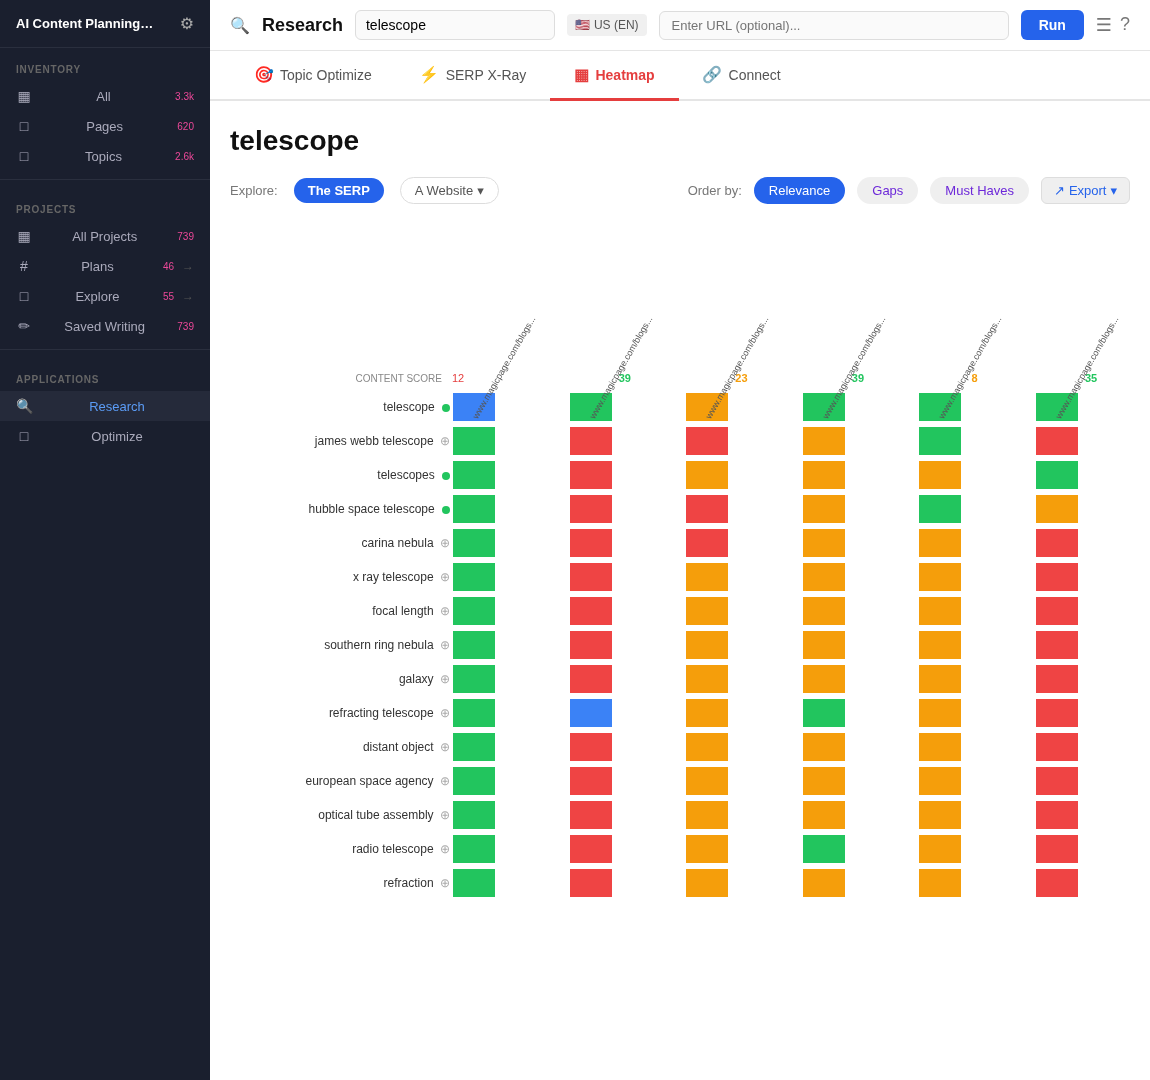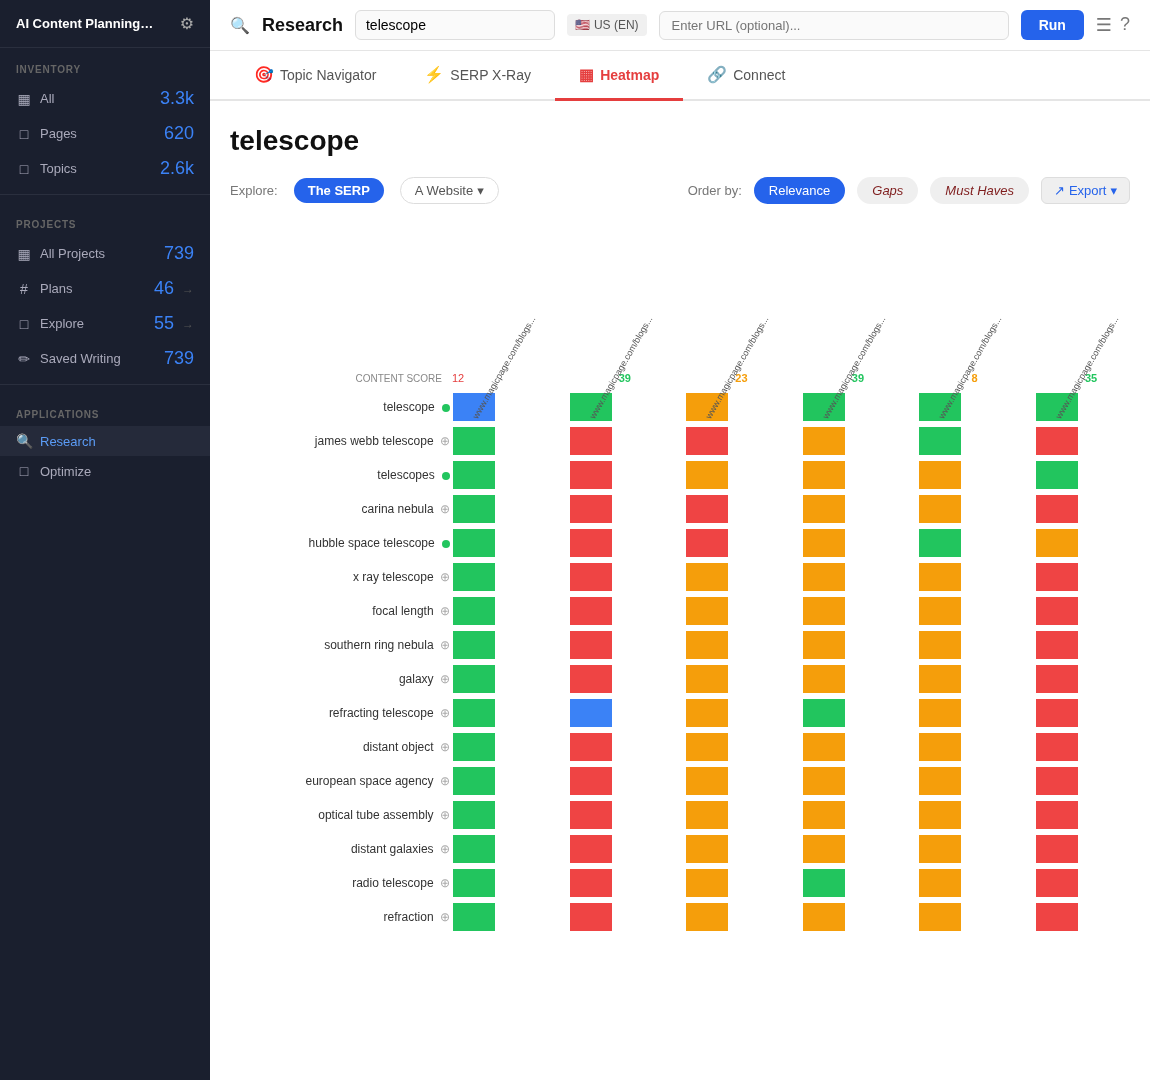--- a/index.html
+++ b/index.html
@@ -9,22 +9,22 @@
     .sidebar { width: 210px; background: #1a1f2e; color: #ccc; display: flex; flex-direction: column; flex-shrink: 0; }
     .sidebar-header { padding: 14px 16px; display: flex; align-items: center; justify-content: space-between; border-bottom: 1px solid #2a2f3e; }
     .sidebar-header-title { color: #fff; font-size: 13px; font-weight: 600; white-space: nowrap; overflow: hidden; text-overflow: ellipsis; max-width: 140px; }
     .gear-icon { color: #aaa; font-size: 16px; cursor: pointer; }
 
     .sidebar-section-label { font-size: 10px; font-weight: 700; color: #666; letter-spacing: 0.08em; padding: 16px 16px 6px; text-transform: uppercase; }
 
     .sidebar-item { display: flex; align-items: center; padding: 7px 16px; cursor: pointer; font-size: 13px; color: #aab; gap: 8px; }
     .sidebar-item.active { background: #252a3a; color: #5b9cf6; }
     .sidebar-item .item-icon { width: 16px; text-align: center; font-size: 14px; }
-    .sidebar-item .item-label { flex: 1; }
-    .sidebar-item .item-count { font-size: 18px; color: #3b82f6; }
+    .sidebar-item .item-label { flex: 1; text-align: center; }
+    .sidebar-item .item-count { font-size: 10px; color: #ec4899; }
     .sidebar-item .item-arrow { font-size: 12px; color: #555; }
 
     .sidebar-divider { height: 1px; background: #2a2f3e; margin: 8px 0; }
 
     
     .main { flex: 1; display: flex; flex-direction: column; background: #fff; overflow: hidden; }
 
     
     .topbar { display: flex; align-items: center; padding: 10px 20px; gap: 12px; border-bottom: 1px solid #e5e5e5; background: #fff; flex-shrink: 0; }
     .topbar-search-icon { color: #555; font-size: 16px; }
@@ -48,21 +48,21 @@
     
     .controls { display: flex; align-items: center; gap: 16px; margin-bottom: 16px; }
     .explore-label { font-size: 13px; color: #777; }
     .pill-btn { padding: 5px 14px; border-radius: 20px; font-size: 13px; font-weight: 600; cursor: pointer; border: none; }
     .pill-btn.active { background: #2563eb; color: #fff; }
     .website-btn { display: flex; align-items: center; gap: 4px; padding: 5px 14px; border: 1px solid #ddd; border-radius: 20px; font-size: 13px; color: #555; cursor: pointer; background: transparent; }
     .order-section { margin-left: auto; display: flex; align-items: center; gap: 12px; }
     .order-label { font-size: 13px; color: #777; }
     .order-btn { padding: 5px 14px; border-radius: 20px; font-size: 13px; cursor: pointer; border: 1px solid transparent; }
     .order-btn.active { background: #2563eb; color: #fff; }
-    .order-btn.inactive { color: #7f1d1d; font-style: italic; }
+    .order-btn.inactive { color: #6d28d9; }
     .export-btn { display: flex; align-items: center; gap: 4px; font-size: 13px; color: #2563eb; cursor: pointer; border: 1px solid #ddd; border-radius: 6px; padding: 5px 12px; }
 
     
     .heatmap-container { overflow-x: auto; }
     .heatmap-table { border-collapse: collapse; min-width: 700px; }
     .heatmap-table th, .heatmap-table td { padding: 0; }
 
     
     .col-header-cell { vertical-align: bottom; height: 150px; width: 48px; min-width: 48px; padding-bottom: 4px; }
     .col-header-inner { display: flex; align-items: flex-end; justify-content: center; height: 140px; }
@@ -152,21 +152,21 @@
     <button class="topbar-run">Run</button>
     <div class="topbar-icons">
       <span>☰</span>
       <span>?</span>
     </div>
   </div>
 
   <div class="tabs">
     <div class="tab">
       <span class="tab-icon">🎯</span>
-      <span>Topic Navigator</span>
+      <span>Topic Optimize</span>
     </div>
     <div class="tab">
       <span class="tab-icon">⚡</span>
       <span>SERP X-Ray</span>
     </div>
     <div class="tab active">
       <span class="tab-icon">▦</span>
       <span>Heatmap</span>
     </div>
     <div class="tab">
@@ -313,45 +313,20 @@
     </td>
               <td style="padding:1px">
       <div style="width:46px;height:32px;background:#f59e0b;border:2px solid #fff"></div>
     </td>
               <td style="padding:1px">
       <div style="width:46px;height:32px;background:#22c55e;border:2px solid #fff"></div>
     </td>
             </tr>
             <tr>
     <td class="keyword-label">
-      carina nebula
-      
-      <span class="keyword-plus">⊕</span>
-    </td>
-              <td style="padding:1px">
-      <div style="width:46px;height:32px;background:#22c55e;border:2px solid #fff"></div>
-    </td>
-              <td style="padding:1px">
-      <div style="width:46px;height:32px;background:#ef4444;border:2px solid #fff"></div>
-    </td>
-              <td style="padding:1px">
-      <div style="width:46px;height:32px;background:#ef4444;border:2px solid #fff"></div>
-    </td>
-              <td style="padding:1px">
-      <div style="width:46px;height:32px;background:#f59e0b;border:2px solid #fff"></div>
-    </td>
-              <td style="padding:1px">
-      <div style="width:46px;height:32px;background:#f59e0b;border:2px solid #fff"></div>
-    </td>
-              <td style="padding:1px">
-      <div style="width:46px;height:32px;background:#ef4444;border:2px solid #fff"></div>
-    </td>
-            </tr>
-            <tr>
-    <td class="keyword-label">
       hubble space telescope
       <span class="keyword-dot"></span>
       
     </td>
               <td style="padding:1px">
       <div style="width:46px;height:32px;background:#22c55e;border:2px solid #fff"></div>
     </td>
               <td style="padding:1px">
       <div style="width:46px;height:32px;background:#ef4444;border:2px solid #fff"></div>
     </td>
@@ -363,20 +338,45 @@
     </td>
               <td style="padding:1px">
       <div style="width:46px;height:32px;background:#22c55e;border:2px solid #fff"></div>
     </td>
               <td style="padding:1px">
       <div style="width:46px;height:32px;background:#f59e0b;border:2px solid #fff"></div>
     </td>
             </tr>
             <tr>
     <td class="keyword-label">
+      carina nebula
+      
+      <span class="keyword-plus">⊕</span>
+    </td>
+              <td style="padding:1px">
+      <div style="width:46px;height:32px;background:#22c55e;border:2px solid #fff"></div>
+    </td>
+              <td style="padding:1px">
+      <div style="width:46px;height:32px;background:#ef4444;border:2px solid #fff"></div>
+    </td>
+              <td style="padding:1px">
+      <div style="width:46px;height:32px;background:#ef4444;border:2px solid #fff"></div>
+    </td>
+              <td style="padding:1px">
+      <div style="width:46px;height:32px;background:#f59e0b;border:2px solid #fff"></div>
+    </td>
+              <td style="padding:1px">
+      <div style="width:46px;height:32px;background:#f59e0b;border:2px solid #fff"></div>
+    </td>
+              <td style="padding:1px">
+      <div style="width:46px;height:32px;background:#ef4444;border:2px solid #fff"></div>
+    </td>
+            </tr>
+            <tr>
+    <td class="keyword-label">
       x ray telescope
       
       <span class="keyword-plus">⊕</span>
     </td>
               <td style="padding:1px">
       <div style="width:46px;height:32px;background:#22c55e;border:2px solid #fff"></div>
     </td>
               <td style="padding:1px">
       <div style="width:46px;height:32px;background:#ef4444;border:2px solid #fff"></div>
     </td>
@@ -539,45 +539,20 @@
               <td style="padding:1px">
       <div style="width:46px;height:32px;background:#f59e0b;border:2px solid #fff"></div>
     </td>
               <td style="padding:1px">
       <div style="width:46px;height:32px;background:#ef4444;border:2px solid #fff"></div>
     </td>
             </tr>
             <tr>
     <td class="keyword-label">
       optical tube assembly
-      
-      <span class="keyword-plus">⊕</span>
-    </td>
-              <td style="padding:1px">
-      <div style="width:46px;height:32px;background:#22c55e;border:2px solid #fff"></div>
-    </td>
-              <td style="padding:1px">
-      <div style="width:46px;height:32px;background:#ef4444;border:2px solid #fff"></div>
-    </td>
-              <td style="padding:1px">
-      <div style="width:46px;height:32px;background:#f59e0b;border:2px solid #fff"></div>
-    </td>
-              <td style="padding:1px">
-      <div style="width:46px;height:32px;background:#f59e0b;border:2px solid #fff"></div>
-    </td>
-              <td style="padding:1px">
-      <div style="width:46px;height:32px;background:#f59e0b;border:2px solid #fff"></div>
-    </td>
-              <td style="padding:1px">
-      <div style="width:46px;height:32px;background:#ef4444;border:2px solid #fff"></div>
-    </td>
-            </tr>
-            <tr>
-    <td class="keyword-label">
-      distant galaxies
       
       <span class="keyword-plus">⊕</span>
     </td>
               <td style="padding:1px">
       <div style="width:46px;height:32px;background:#22c55e;border:2px solid #fff"></div>
     </td>
               <td style="padding:1px">
       <div style="width:46px;height:32px;background:#ef4444;border:2px solid #fff"></div>
     </td>
               <td style="padding:1px">

